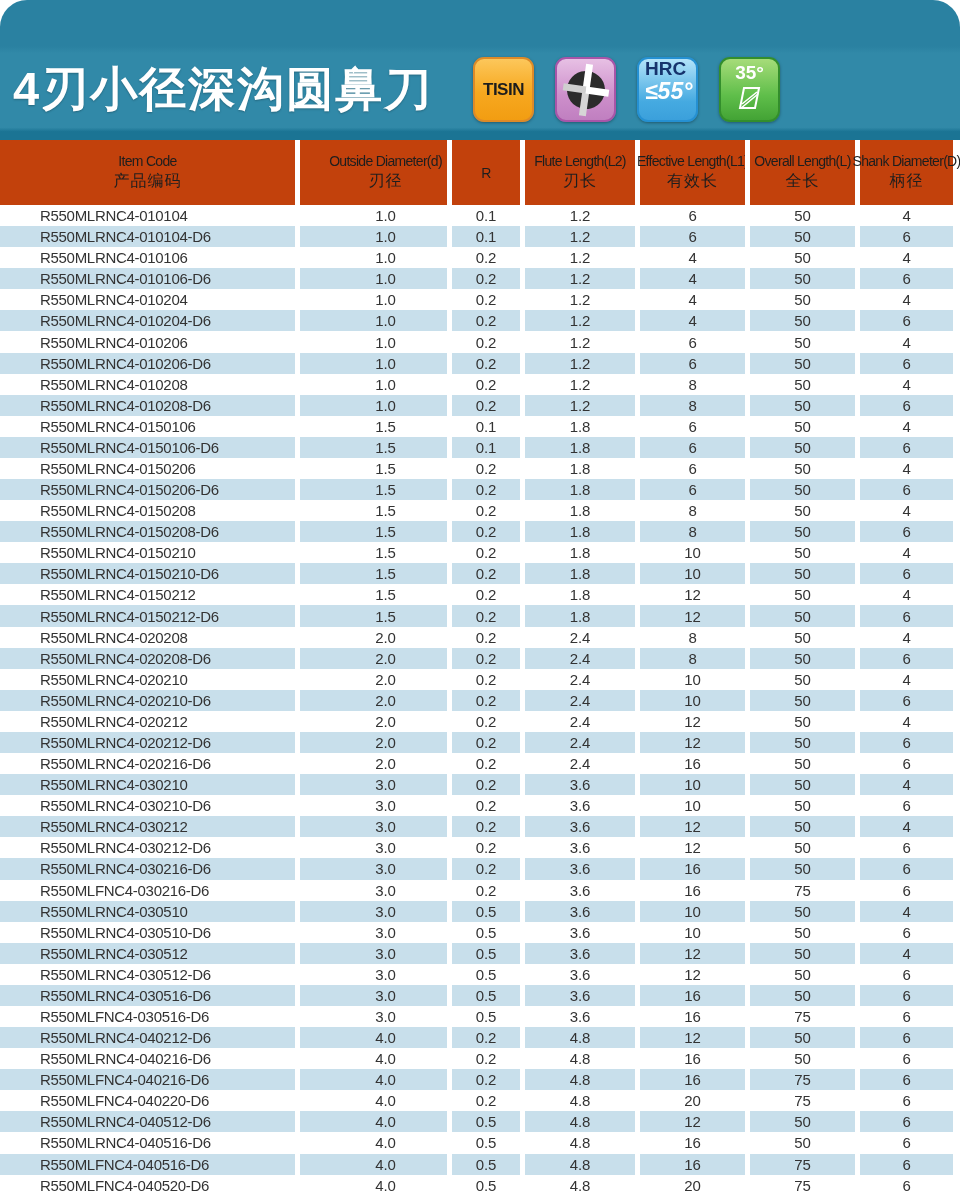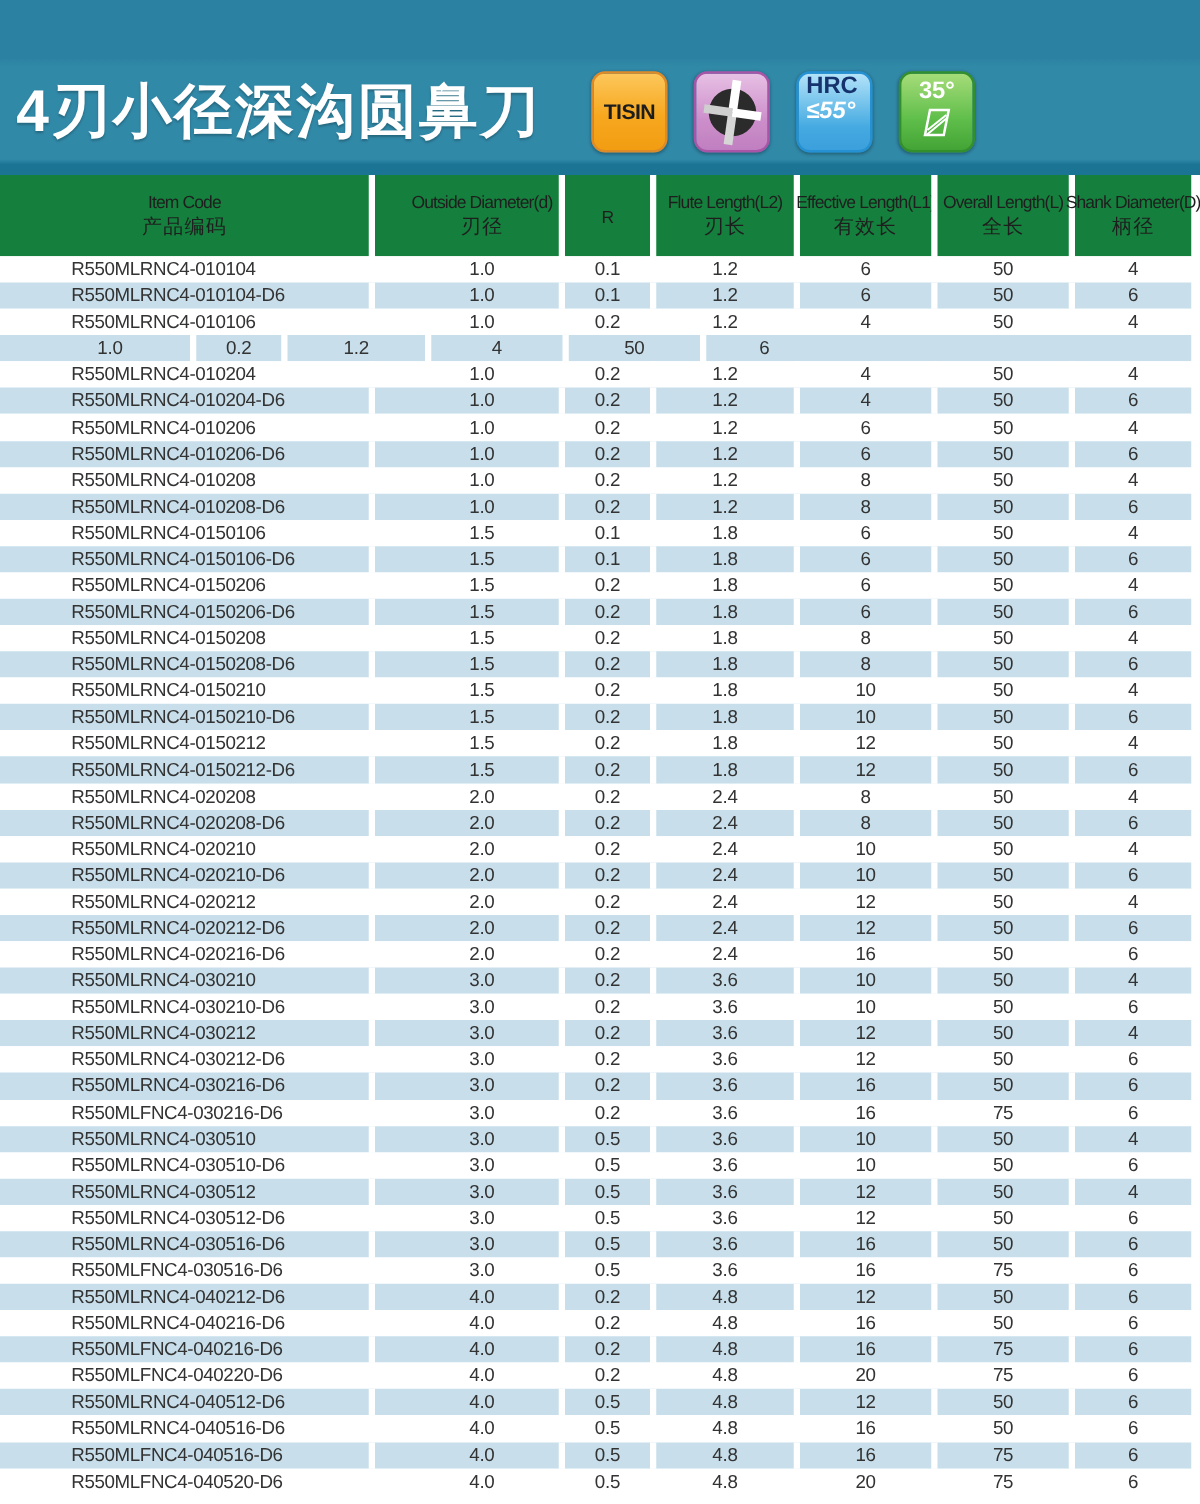--- a/index.html
+++ b/index.html
@@ -1,18 +1,18 @@
 <!DOCTYPE html>
 <html><head>
 <meta charset="utf-8">
 <style>
   html,body{margin:0;padding:0;background:#ffffff;}
   .page{
     position:relative;width:960px;height:1203px;overflow:hidden;
-    background:#ffffff;font-family:"Liberation Sans","DejaVu Sans",sans-serif;
+    background:#ffffff;font-family:"Liberation Sans","DejaVu Sans",sans-serif;border-radius:27px;
   }
   
   .banner{
     position:absolute;left:0;top:0;width:960px;height:140px;
     background:linear-gradient(#2A81A1 0%,#2A81A1 33%,#3189A8 38%,#3189A8 91%,#1B7494 94%,#1B7494 100%);
   }
   .title{
     position:absolute;left:13px;top:58px;
     font-size:47px;font-weight:bold;color:#ffffff;letter-spacing:2px;
     text-shadow:0 1px 2px rgba(0,0,0,.25);white-space:nowrap;
@@ -31,45 +31,45 @@
   .badge-flutes{
     background:linear-gradient(#E7C0E4,#CD8FCB 60%,#C07FC0);
     border:2px solid #A855A8;
   }
   .badge-hrc{
     background:linear-gradient(#B3E3F9,#45AAE1 70%,#3BA0DB);
     border:2px solid #2590D2;align-items:flex-start;justify-content:flex-start;
     padding-left:6px;line-height:1.05;
   }
   .hrc-top{font-size:19px;font-weight:bold;color:#16336d;letter-spacing:0;}
-  .hrc-bottom{font-size:19px;font-weight:bold;color:#ffffff;font-style:italic;}
+  .hrc-bottom{font-size:23px;font-weight:bold;color:#ffffff;font-style:italic;}
   .badge-angle{
     background:linear-gradient(#A6DC79,#5FBE4A 60%,#43A335);
     border:2px solid #338E2C;justify-content:flex-start;padding-top:4px;
   }
   .angle-label{font-size:19px;font-weight:bold;color:#ffffff;line-height:1.1;}
   
   .table{position:absolute;left:0;top:140px;width:953px;}
-  .thead{display:flex;height:65px;background:#15803d;}
+  .thead{display:flex;height:65px;background:#c2410c;}
   .hcell{
     box-sizing:border-box;display:flex;flex-direction:column;
     align-items:center;justify-content:center;color:#1e1e1e;
   }
   .hcell + .hcell{border-left:5px solid #ffffff;}
   .hen{font-size:14px;letter-spacing:-0.7px;white-space:nowrap;}
   .hzh{font-size:16px;margin-top:2px;letter-spacing:1px;}
   .tbody{display:flex;flex-direction:column;}
   .trow{display:flex;height:21.08px;background:#ffffff;}
   .trow.alt{background:#C8DFEB;}
   .cell{
     box-sizing:border-box;display:flex;align-items:center;justify-content:center;
     font-size:15px;color:#333333;letter-spacing:-0.2px;white-space:nowrap;
   }
   .cell + .cell{border-left:5px solid #ffffff;}
-  .cell.code{justify-content:flex-start;padding-left:57px;letter-spacing:-0.3px;}
+  .cell.code{justify-content:flex-start;padding-left:40px;letter-spacing:-0.3px;}
   .c0{width:295px;} .c1{width:152px;padding-left:24px;} .c2{width:73px;}
   .c3{width:115px;} .c4{width:110px;} .c5{width:110px;} .c6{width:98px;}
 </style>
 </head>
 <body>
 
 <div class="page">
 
   <div class="banner">
     <div class="title">4刃小径深沟圆鼻刀</div>
@@ -158,20 +158,21 @@
         <div class="trow">
           <div class="cell c0 code">R550MLRNC4-010106</div>
           <div class="cell c1 num">1.0</div>
           <div class="cell c2 num">0.2</div>
           <div class="cell c3 num">1.2</div>
           <div class="cell c4 num">4</div>
           <div class="cell c5 num">50</div>
           <div class="cell c6 num">4</div>
         </div>
         <div class="trow alt">
+          <div class="cell c0 code">R550MLRNC4-010106-D6</div>
           <div class="cell c1 num">1.0</div>
           <div class="cell c2 num">0.2</div>
           <div class="cell c3 num">1.2</div>
           <div class="cell c4 num">4</div>
           <div class="cell c5 num">50</div>
           <div class="cell c6 num">6</div>
         </div>
         <div class="trow">
           <div class="cell c0 code">R550MLRNC4-010204</div>
           <div class="cell c1 num">1.0</div>

